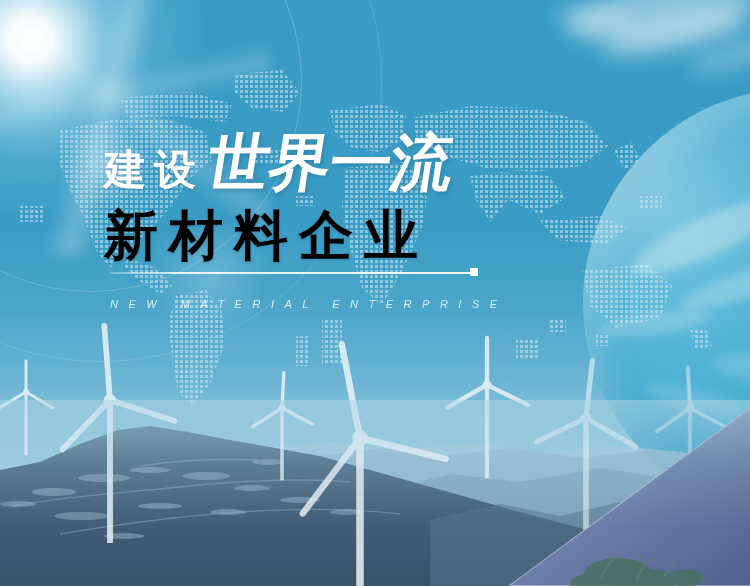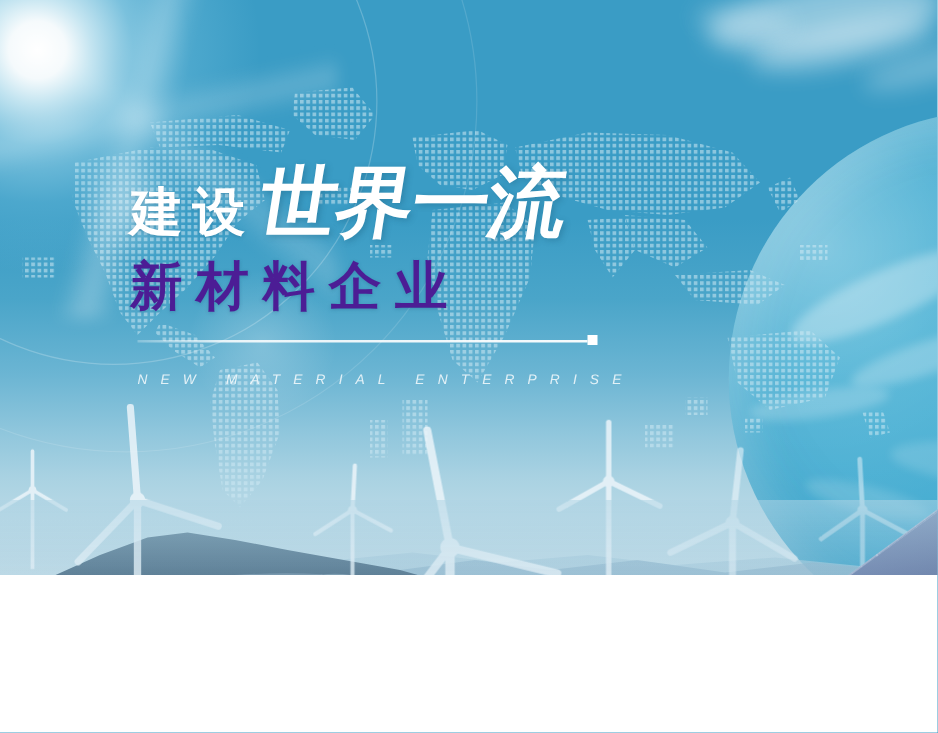--- a/index.html
+++ b/index.html
@@ -3,21 +3,21 @@
 <meta charset="utf-8">
 <style>
   html, body {
     margin: 0;
     padding: 0;
     background: #ffffff;
   }
   #banner {
     position: relative;
     width: 750px;
-    height: 460px;
+    height: 586px;
     overflow: hidden;
     font-family: "Liberation Sans", sans-serif;
     background: #3a9cc5;
     user-select: none;
   }
 
   
   .sky {
     position: absolute;
     inset: 0;
@@ -157,23 +157,23 @@
     font-size: 62px;
     font-weight: bold;
     color: #ffffff;
     letter-spacing: -1px;
     transform: skewX(-9deg);
     text-shadow: 2px 2px 5px rgba(20,80,110,0.30);
     margin-left: 4px;
   }
   .line2 {
     margin-top: 14px;
-    font-size: 42px;
+    font-size: 54px;
     font-weight: bold;
-    color: #4c1d95;
+    color: #000000;
     letter-spacing: 11px;
     white-space: nowrap;
     line-height: 1;
     text-shadow: 0 1px 3px rgba(20,80,110,0.28);
   }
 
   .rule {
     position: absolute;
     left: 110px;
     top: 272px;

